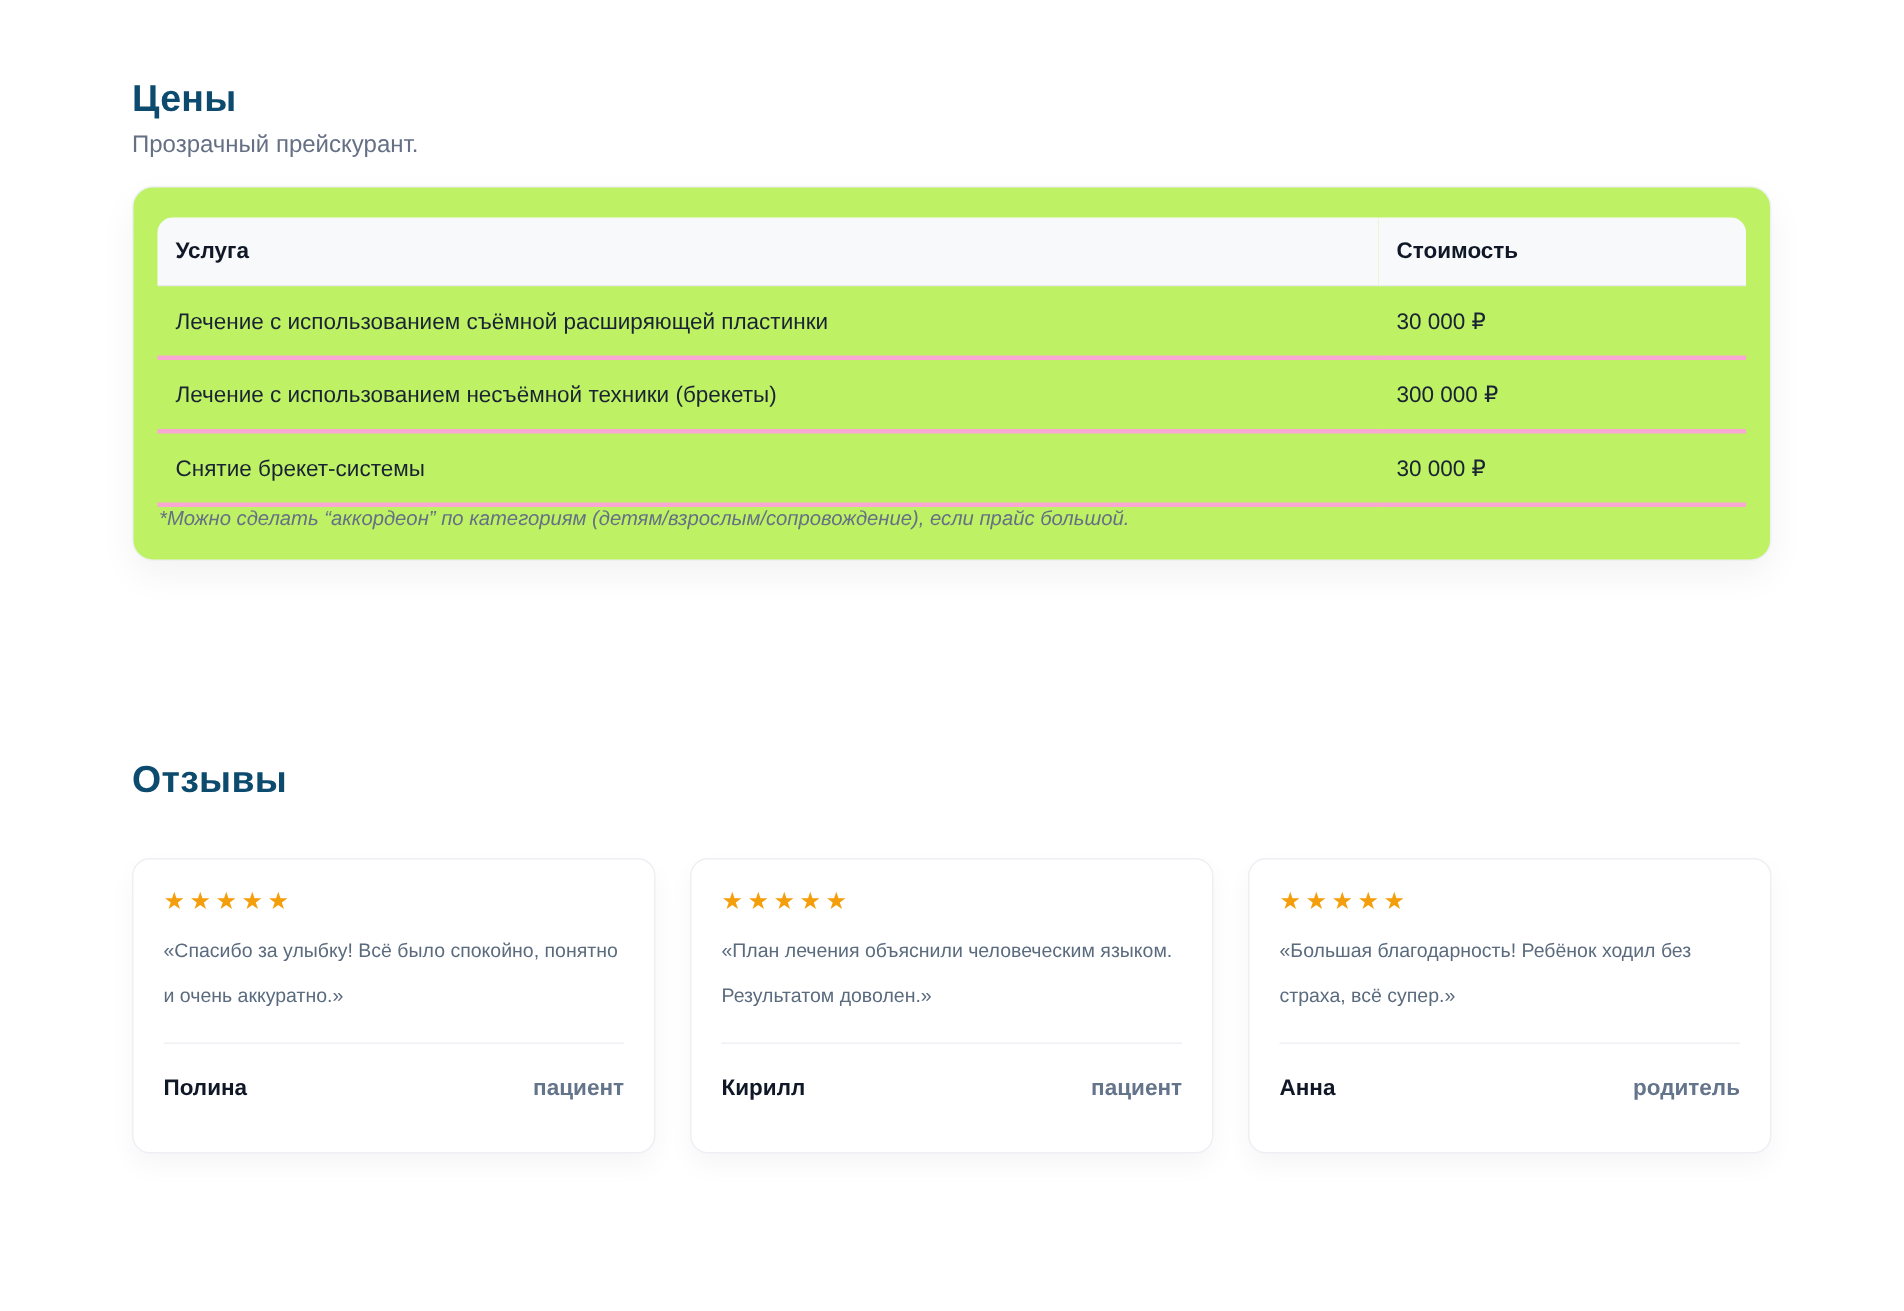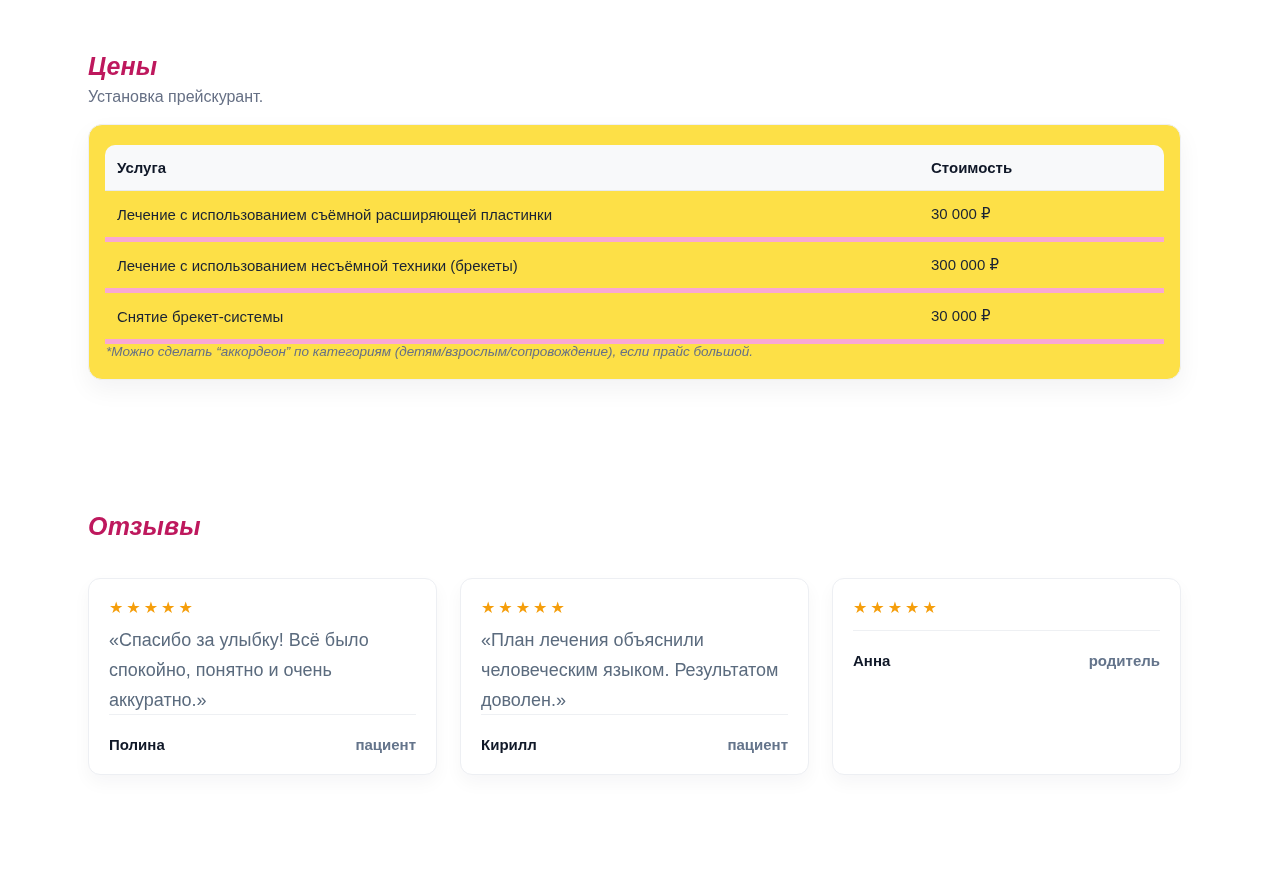--- a/index.html
+++ b/index.html
@@ -13,32 +13,31 @@
   .container {
     width: 1093px;
     margin: 0 auto;
     padding-top: 52px;
   }
 
   
   .section-title {
     font-size: 25px;
     font-weight: 700;
-    color: #be185d;
+    color: #0c4a6e;
     letter-spacing: .2px;
-    font-style: italic;
   }
   .section-subtitle {
     margin-top: 7px;
     font-size: 16px;
     color: #667085;
   }
   .price-card {
     margin-top: 18px;
-    background: #fde047;
+    background: #bef264;
     border: 1px solid #eef0f4;
     border-radius: 14px;
     box-shadow: 0 10px 24px rgba(16,24,40,0.05);
     padding: 20px 16px 20px;
   }
   table.price-table {
     width: 100%;
     border-collapse: separate;
     border-spacing: 0;
     font-size: 15px;
@@ -48,21 +47,21 @@
     text-align: left;
     font-weight: 700;
     color: #101828;
     padding: 14px 12px;
     border-bottom: 1px solid #e7eaee;
   }
   .price-table th:first-child { border-radius: 10px 0 0 0; }
   .price-table th:last-child  { border-radius: 0 10px 0 0; width: 245px; }
   .price-table td {
     padding: 14px 12px;
-    border-bottom: 5px solid #f9a8d4;
+    border-bottom: 3px solid #f9a8d4;
     color: #1a2333;
   }
   .footnote {
     padding-left: 1px;
     font-size: 13.5px;
     color: #667085;
     font-style: italic;
   }
 
   
@@ -84,21 +83,21 @@
     flex-direction: column;
   }
   .stars {
     color: #f59e0b;
     font-size: 16px;
     letter-spacing: 3px;
     line-height: 1;
   }
   .quote {
     margin-top: 9px;
-    font-size: 18px;
+    font-size: 13px;
     line-height: 30px;
     color: #5b6b7e;
     min-height: 62px;
   }
   .card-divider {
     border: 0;
     border-top: 1px solid #eef0f3;
     margin-top: 14px;
   }
   .byline {
@@ -112,21 +111,21 @@
   .byline .name { color: #101828; }
   .byline .role { color: #64748b; }
 </style>
 </head>
 <body>
 
 <div class="container">
 
   <section>
     <h2 class="section-title">Цены</h2>
-    <p class="section-subtitle">Установка прейскурант.</p>
+    <p class="section-subtitle">Прозрачный прейскурант.</p>
 
     <div class="price-card">
       <table class="price-table">
         <thead>
           <tr>
             <th>Услуга</th>
             <th>Стоимость</th>
           </tr>
         </thead>
         <tbody>
@@ -168,20 +167,21 @@
         <p class="quote">«План лечения объяснили человеческим языком. Результатом доволен.»</p>
         <hr class="card-divider">
         <div class="byline">
           <span class="name">Кирилл</span>
           <span class="role">пациент</span>
         </div>
       </div>
 
       <div class="review-card">
         <div class="stars">★★★★★</div>
+        <p class="quote">«Большая благодарность! Ребёнок ходил без страха, всё супер.»</p>
         <hr class="card-divider">
         <div class="byline">
           <span class="name">Анна</span>
           <span class="role">родитель</span>
         </div>
       </div>
 
     </div>
   </section>
 

